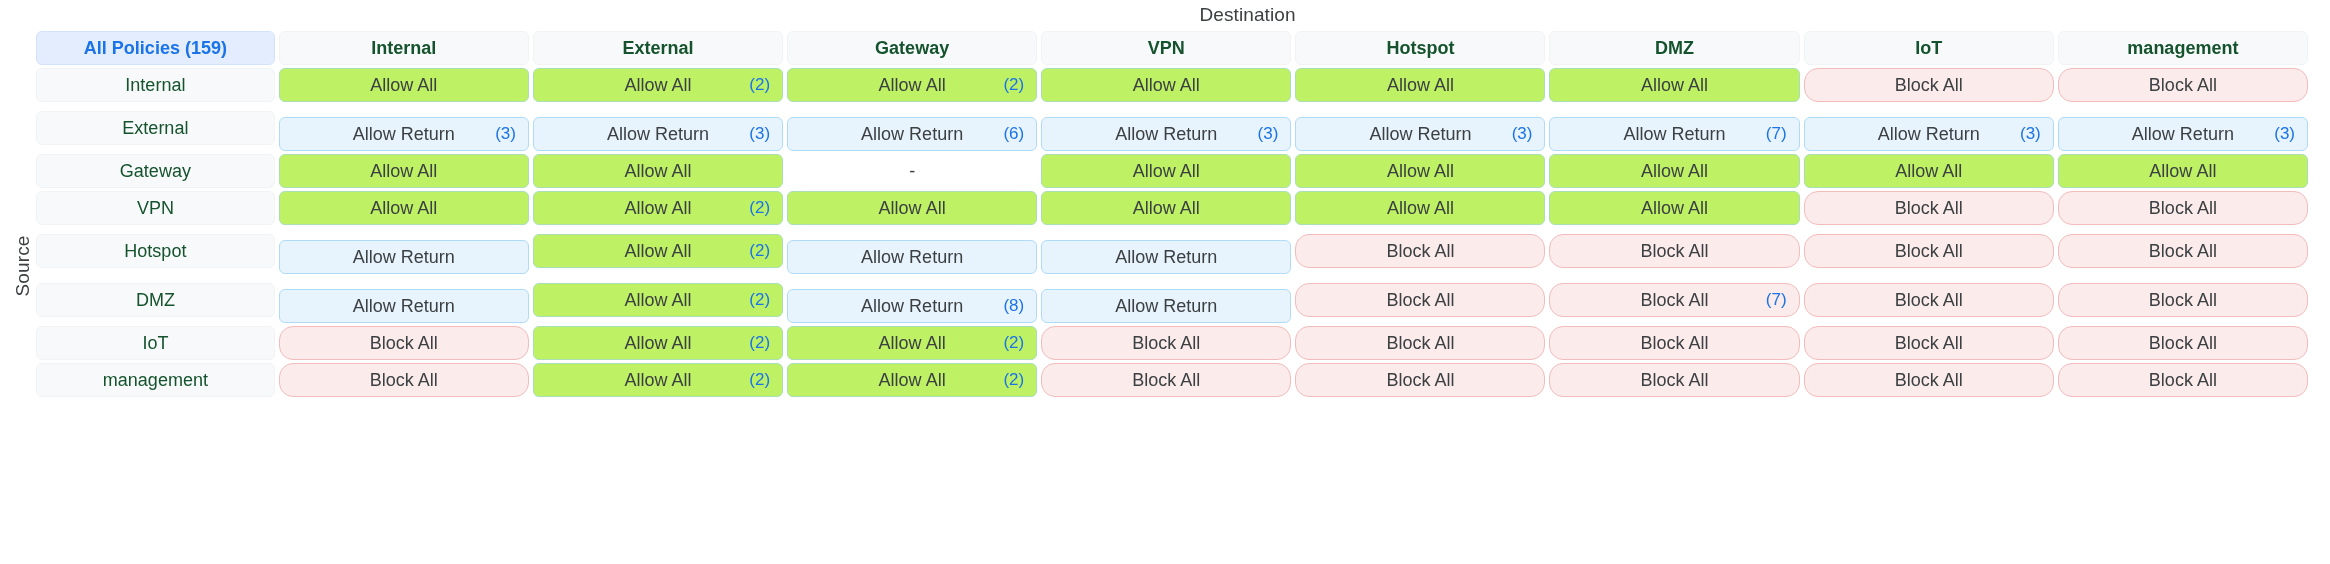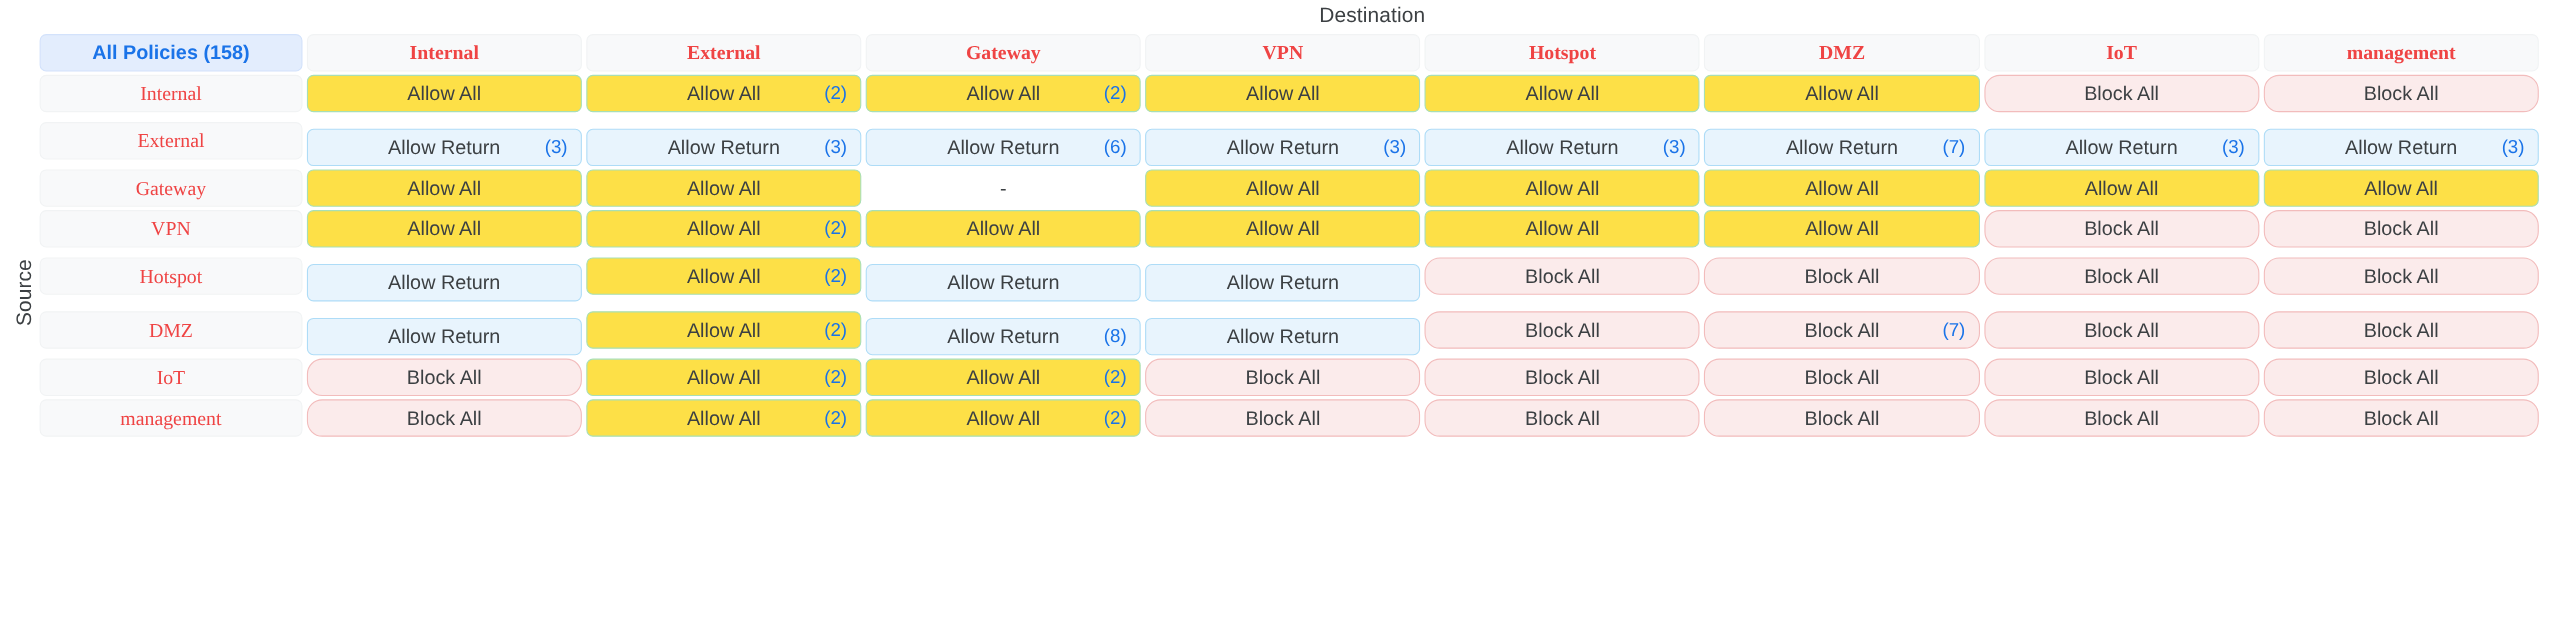--- a/index.html
+++ b/index.html
@@ -82,28 +82,27 @@
   
   .corner {
     background: #e3edfd;
     border-color: #d3e2fb;
     color: #1a73e8;
     font-size: 18px;
   }
   .colhead, .rowhead {
     background: #f8f9fa;
     border-color: #f1f3f4;
-    color: #ef4444;
+    color: #14532d;
     font-size: 18px;
-    font-family: Liberation Serif, serif;
   }
 
   
   .v-allow {
-    background: #fde047;
+    background: #bef264;
     border-color: #a8dfb5;
     color: #3c4043;
   }
   .v-return {
     background: #e8f4fd;
     border-color: #aedcf7;
     color: #3c4043;
     margin-top: 12px;
   }
   .v-block {
@@ -149,21 +148,21 @@
         <col class="cx">
         <col class="cx">
         <col class="cx">
         <col class="cx">
         <col class="cx">
         <col class="cx">
       </colgroup>
     <thead>
       <tr>
         <th style="padding:0">
-          <div class="cell corner">All Policies (158)</div>
+          <div class="cell corner">All Policies (159)</div>
         </th>
 
       <th style="padding: 0px;">
             <div class="cell colhead">Internal</div>
           </th>
           <th style="padding: 0px;">
             <div class="cell colhead">External</div>
           </th>
           <th style="padding: 0px;">
             <div class="cell colhead">Gateway</div>

